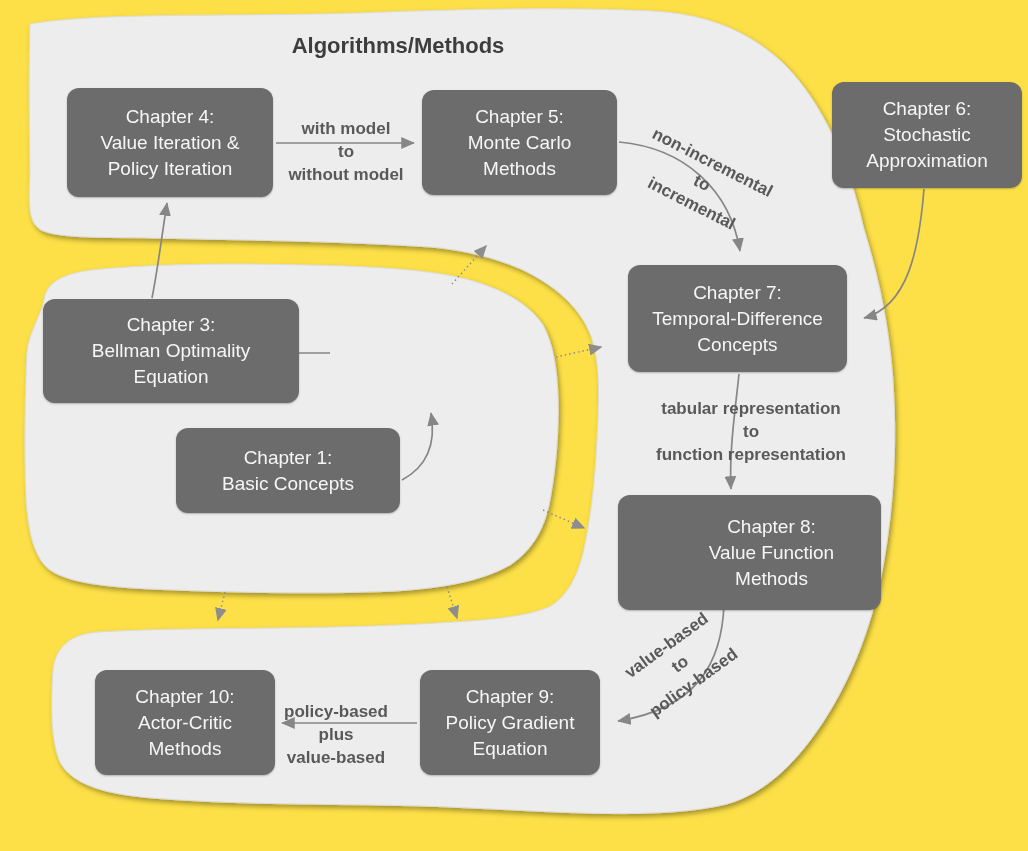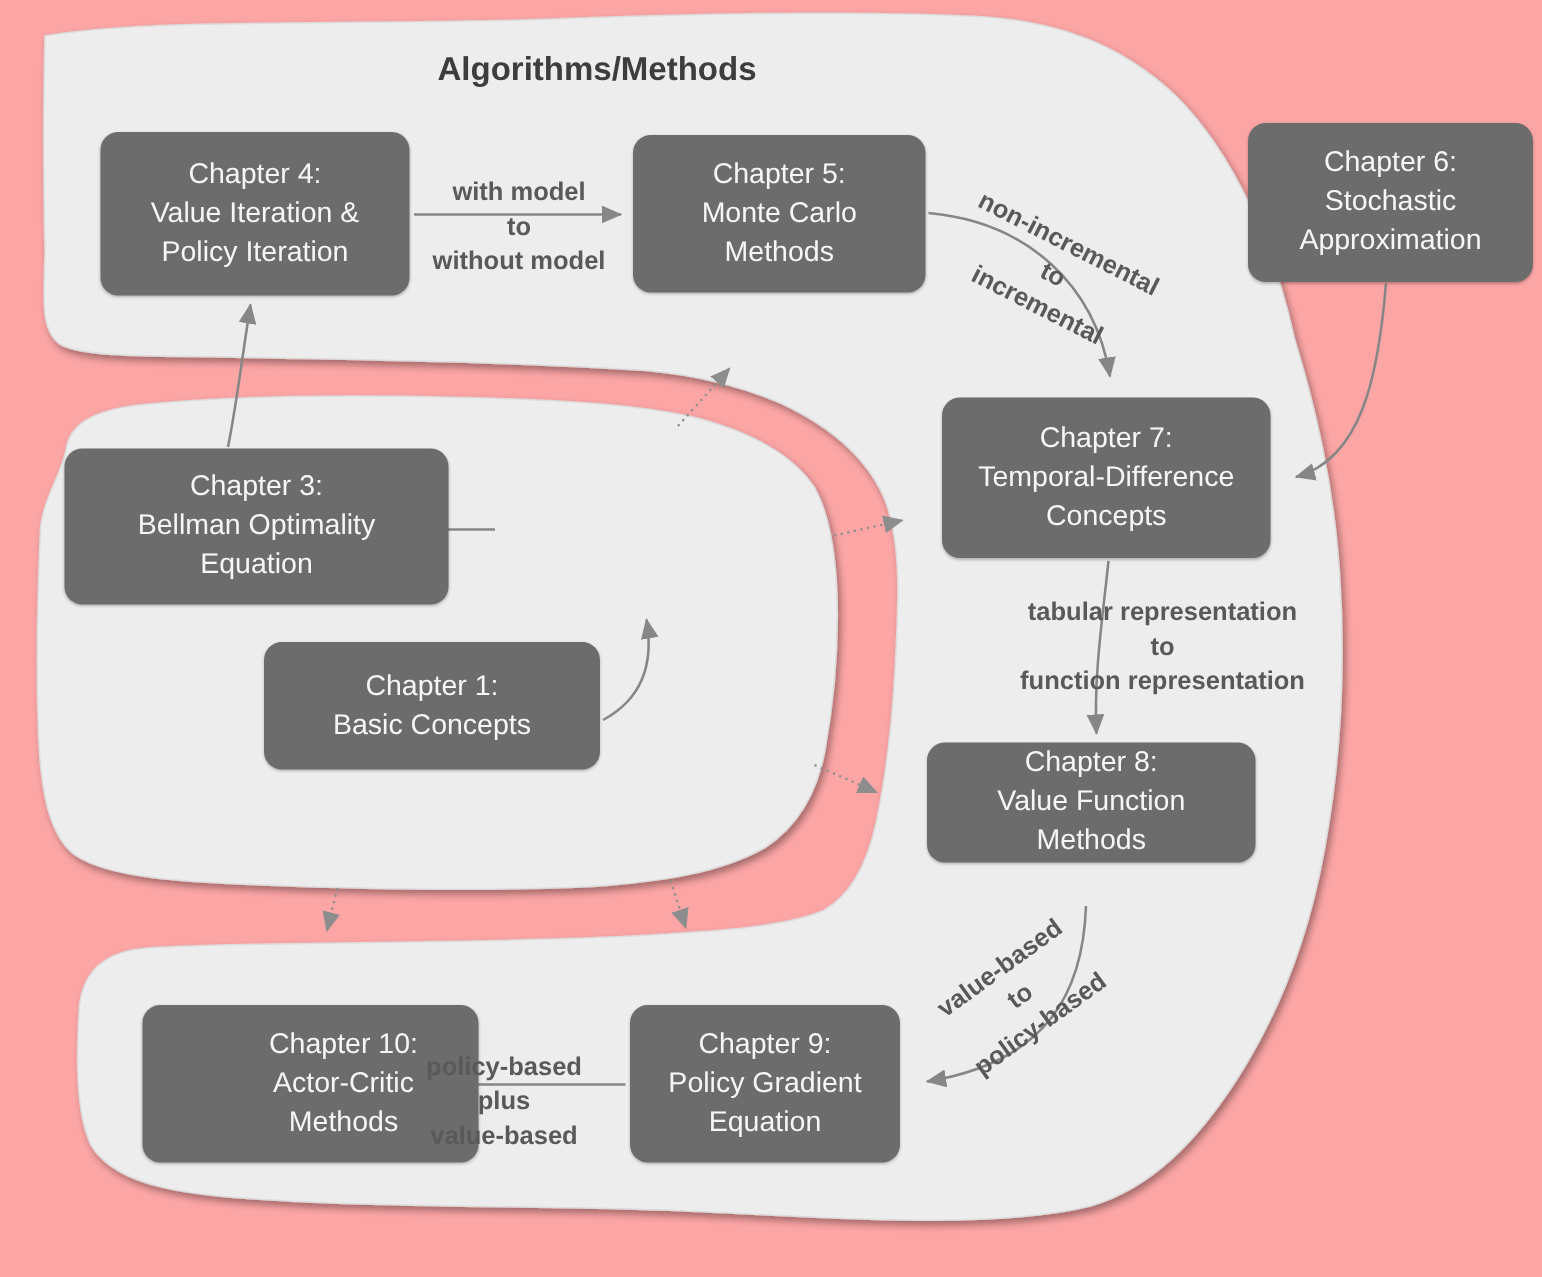--- a/index.html
+++ b/index.html
@@ -1,18 +1,18 @@
 <!DOCTYPE html>
 <html><head>
 <meta charset="utf-8">
 <style>
   html,body { margin:0; padding:0; background:#ffffff; }
   .stage {
     position:relative; width:1028px; height:851px; overflow:hidden;
-    background:#fca5a5; font-family:"Liberation Sans", sans-serif;
+    background:#fde047; font-family:"Liberation Sans", sans-serif;
   }
   svg.layer { position:absolute; left:0; top:0; width:1028px; height:851px; }
   .region-shape { fill:#ededed; stroke:#dcdcdc; stroke-width:1; }
   .chapter-box {
     position:absolute; background:#6c6c6c; border-radius:12px;
     color:#f6f6f6; display:flex; align-items:center; justify-content:center;
     text-align:center; white-space:pre-line; font-size:19px; line-height:26px;
     box-shadow:0 1px 2px rgba(0,0,0,0.25);
   }
   .edge-label {
@@ -119,37 +119,37 @@
 Policy Iteration</div>
   <div class="chapter-box" style="left:422px; top:90px; width:195px; height:105px;">Chapter 5:
 Monte Carlo
 Methods</div>
   <div class="chapter-box" style="left:832px; top:82px; width:190px; height:106px;">Chapter 6:
 Stochastic
 Approximation</div>
   <div class="chapter-box" style="left:628px; top:265px; width:219px; height:107px;">Chapter 7:
 Temporal-Difference
 Concepts</div>
-  <div class="chapter-box" style="left:618px; top:495px; width:219px; height:80px;">Chapter 8:
+  <div class="chapter-box" style="left:618px; top:495px; width:219px; height:115px;padding-left:44px;">Chapter 8:
 Value Function
 Methods</div>
   <div class="chapter-box" style="left:420px; top:670px; width:180px; height:105px;">Chapter 9:
 Policy Gradient
 Equation</div>
-  <div class="chapter-box" style="left:95px; top:670px; width:180px; height:105px;padding-left:44px;">Chapter 10:
+  <div class="chapter-box" style="left:95px; top:670px; width:180px; height:105px;">Chapter 10:
 Actor-Critic
 Methods</div>
 
   <div class="edge-label" style="left:346px; top:151px;">with model
 to
 without model</div>
   <div class="edge-label rot-cw" style="left:702px; top:183px;">non-incremental
 to
 incremental</div>
-  <div class="edge-label" style="left:751px; top:431px;margin-left:24px;">tabular representation
+  <div class="edge-label" style="left:751px; top:431px;">tabular representation
 to
 function representation</div>
   <div class="edge-label rot-ccw" style="left:680px; top:664px;">value-based
 to
 policy-based</div>
   <div class="edge-label" style="left:336px; top:734px;">policy-based
 plus
 value-based</div>
 
 </div>

